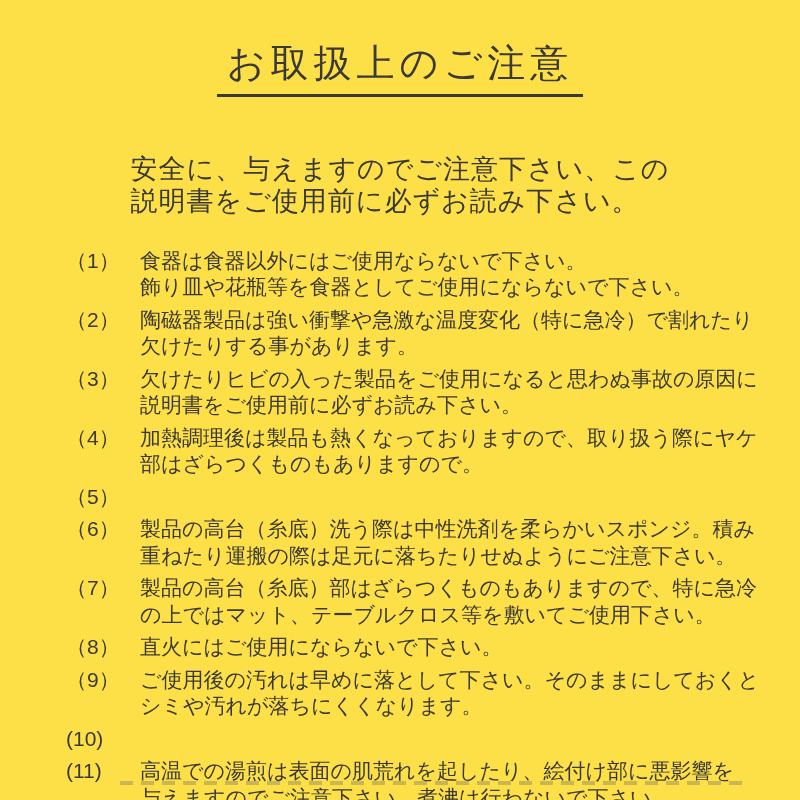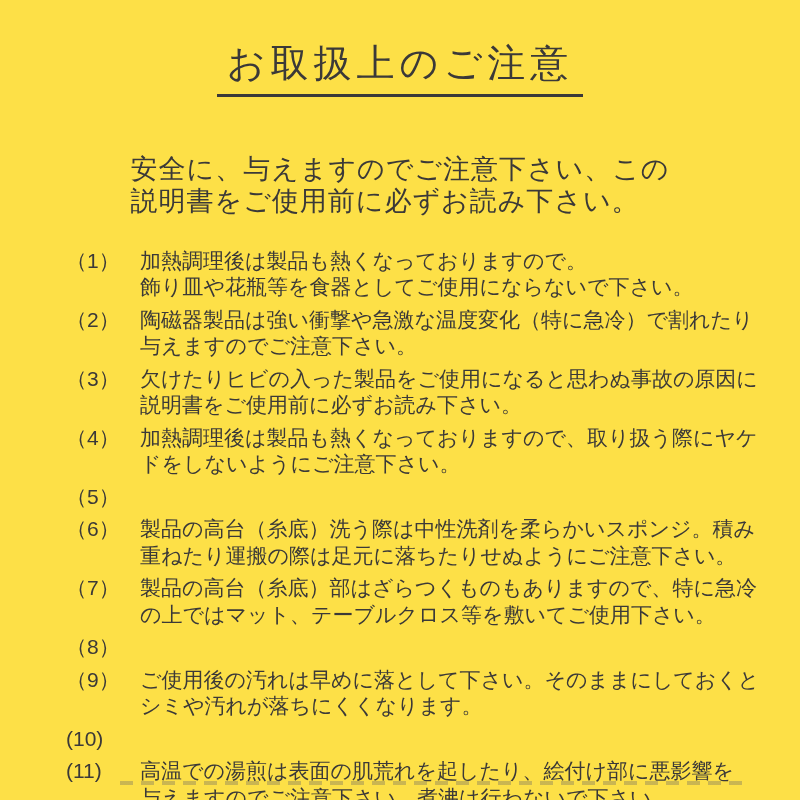--- a/index.html
+++ b/index.html
@@ -81,60 +81,61 @@
     <h1 class="doc-title">お取扱上のご注意</h1>
   </div>
 
   <p class="intro">安全に、与えますのでご注意下さい、この
 説明書をご使用前に必ずお読み下さい。</p>
 
   <div class="notes">
 
     <div class="note-item">
       <span class="note-num">（1）</span>
-      <span class="note-text">加熱調理後は製品も熱くなっておりますので。
+      <span class="note-text">食器は食器以外にはご使用ならないで下さい。
 飾り皿や花瓶等を食器としてご使用にならないで下さい。</span>
     </div>
 
     <div class="note-item">
       <span class="note-num">（2）</span>
       <span class="note-text">陶磁器製品は強い衝撃や急激な温度変化（特に急冷）で割れたり
-与えますのでご注意下さい。</span>
+欠けたりする事があります。</span>
     </div>
 
     <div class="note-item">
       <span class="note-num">（3）</span>
       <span class="note-text">欠けたりヒビの入った製品をご使用になると思わぬ事故の原因に
 説明書をご使用前に必ずお読み下さい。</span>
     </div>
 
     <div class="note-item">
       <span class="note-num">（4）</span>
       <span class="note-text">加熱調理後は製品も熱くなっておりますので、取り扱う際にヤケ
-ドをしないようにご注意下さい。</span>
+部はざらつくものもありますので。</span>
     </div>
 
     <div class="note-item">
       <span class="note-num">（5）</span>
     </div>
 
     <div class="note-item">
       <span class="note-num">（6）</span>
       <span class="note-text">製品の高台（糸底）洗う際は中性洗剤を柔らかいスポンジ。積み
 重ねたり運搬の際は足元に落ちたりせぬようにご注意下さい。</span>
     </div>
 
     <div class="note-item">
       <span class="note-num">（7）</span>
       <span class="note-text">製品の高台（糸底）部はざらつくものもありますので、特に急冷
 の上ではマット、テーブルクロス等を敷いてご使用下さい。</span>
     </div>
 
     <div class="note-item">
       <span class="note-num">（8）</span>
+      <span class="note-text">直火にはご使用にならないで下さい。</span>
     </div>
 
     <div class="note-item">
       <span class="note-num">（9）</span>
       <span class="note-text">ご使用後の汚れは早めに落として下さい。そのままにしておくと
 シミや汚れが落ちにくくなります。</span>
     </div>
 
     <div class="note-item">
       <span class="note-num">(10)</span>

